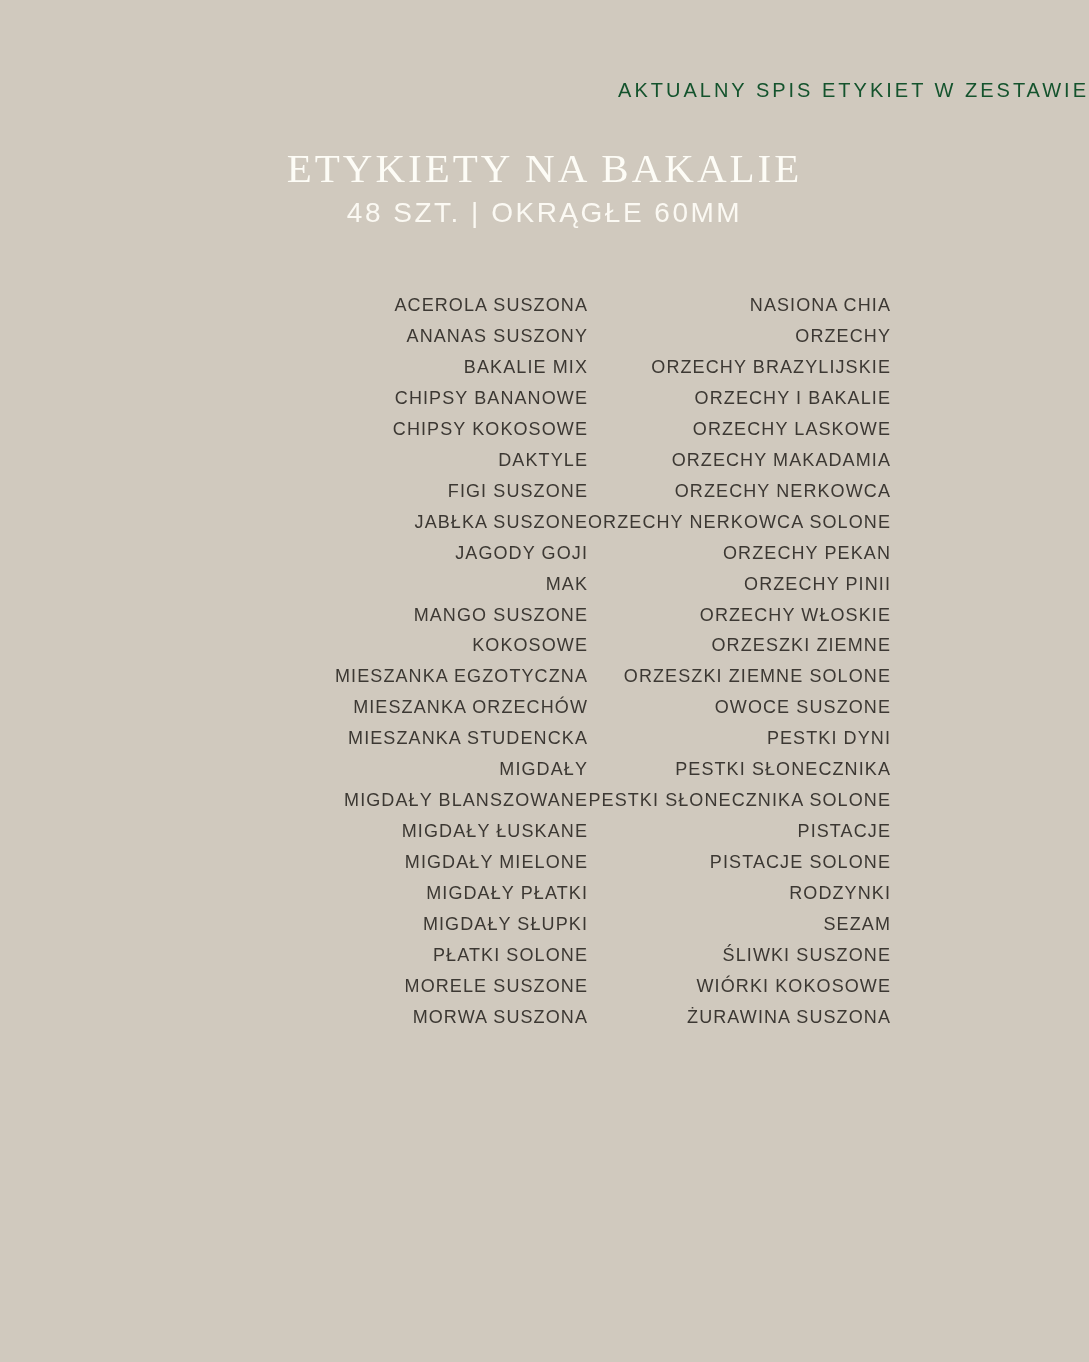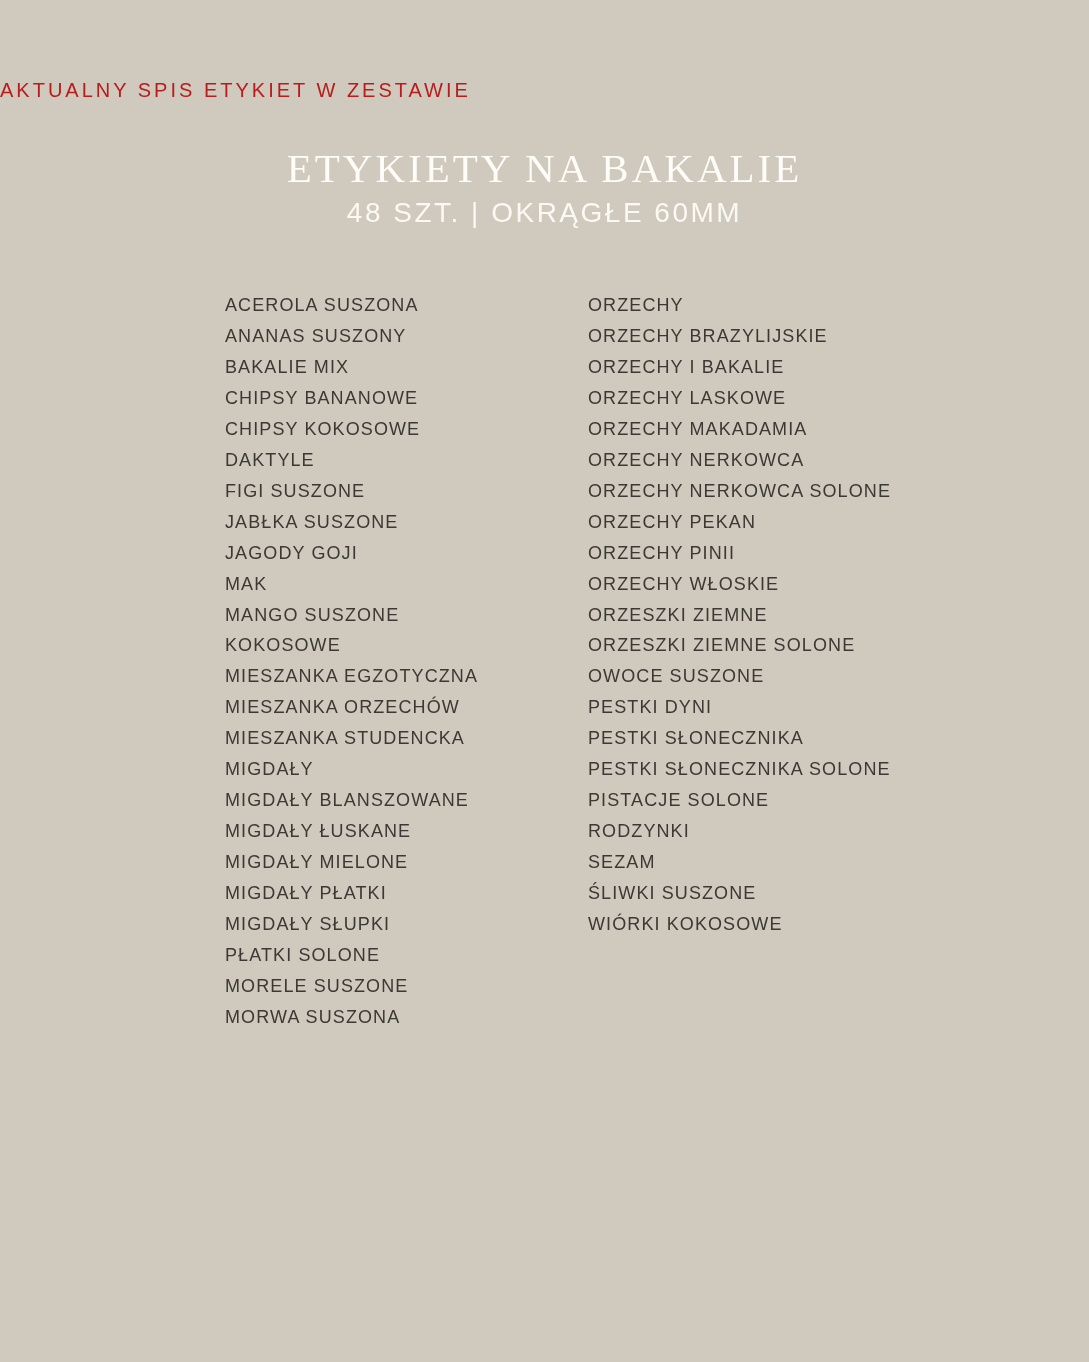--- a/index.html
+++ b/index.html
@@ -13,25 +13,25 @@
     font-family: "Liberation Sans", sans-serif;
     overflow: hidden;
   }
   .page {
     width: 1089px;
     height: 1362px;
     box-sizing: border-box;
     padding-top: 78px;
   }
   .kicker {
-    text-align: left;
+    text-align: right;
     font-size: 20px;
     letter-spacing: 3px;
     font-weight: 400;
-    color: #b91c1c;
+    color: #14532d;
     line-height: 24px;
   }
   .title {
     text-align: center;
     font-family: "Liberation Serif", "DejaVu Serif", serif;
     font-size: 41px;
     font-weight: 500;
     letter-spacing: 3px;
     color: #fdfcf6;
     line-height: 44px;
@@ -44,20 +44,21 @@
     font-weight: 400;
     color: #fbf9f3;
     line-height: 24px;
     margin-top: 11px;
   }
   .list-wrap {
     display: flex;
     margin-top: 65px;
     padding-left: 225px;
     box-sizing: border-box;
+    text-align: right;
   }
   ul.label-list {
     list-style: none;
     margin: 0;
     padding: 0;
   }
   ul.label-list.left {
     width: 363px;
     flex: 0 0 363px;
   }
@@ -101,36 +102,39 @@
         <li class="item">MIGDAŁY BLANSZOWANE</li>
         <li class="item">MIGDAŁY ŁUSKANE</li>
         <li class="item">MIGDAŁY MIELONE</li>
         <li class="item">MIGDAŁY PŁATKI</li>
         <li class="item">MIGDAŁY SŁUPKI</li>
         <li class="item">PŁATKI SOLONE</li>
         <li class="item">MORELE SUSZONE</li>
         <li class="item">MORWA SUSZONA</li>
       </ul>
     <ul class="label-list right">
+        <li class="item">NASIONA CHIA</li>
         <li class="item">ORZECHY</li>
         <li class="item">ORZECHY BRAZYLIJSKIE</li>
         <li class="item">ORZECHY I BAKALIE</li>
         <li class="item">ORZECHY LASKOWE</li>
         <li class="item">ORZECHY MAKADAMIA</li>
         <li class="item">ORZECHY NERKOWCA</li>
         <li class="item">ORZECHY NERKOWCA SOLONE</li>
         <li class="item">ORZECHY PEKAN</li>
         <li class="item">ORZECHY PINII</li>
         <li class="item">ORZECHY WŁOSKIE</li>
         <li class="item">ORZESZKI ZIEMNE</li>
         <li class="item">ORZESZKI ZIEMNE SOLONE</li>
         <li class="item">OWOCE SUSZONE</li>
         <li class="item">PESTKI DYNI</li>
         <li class="item">PESTKI SŁONECZNIKA</li>
         <li class="item">PESTKI SŁONECZNIKA SOLONE</li>
+        <li class="item">PISTACJE</li>
         <li class="item">PISTACJE SOLONE</li>
         <li class="item">RODZYNKI</li>
         <li class="item">SEZAM</li>
         <li class="item">ŚLIWKI SUSZONE</li>
         <li class="item">WIÓRKI KOKOSOWE</li>
+        <li class="item">ŻURAWINA SUSZONA</li>
       </ul>
   </div>
 </div>
 
 </body></html>

